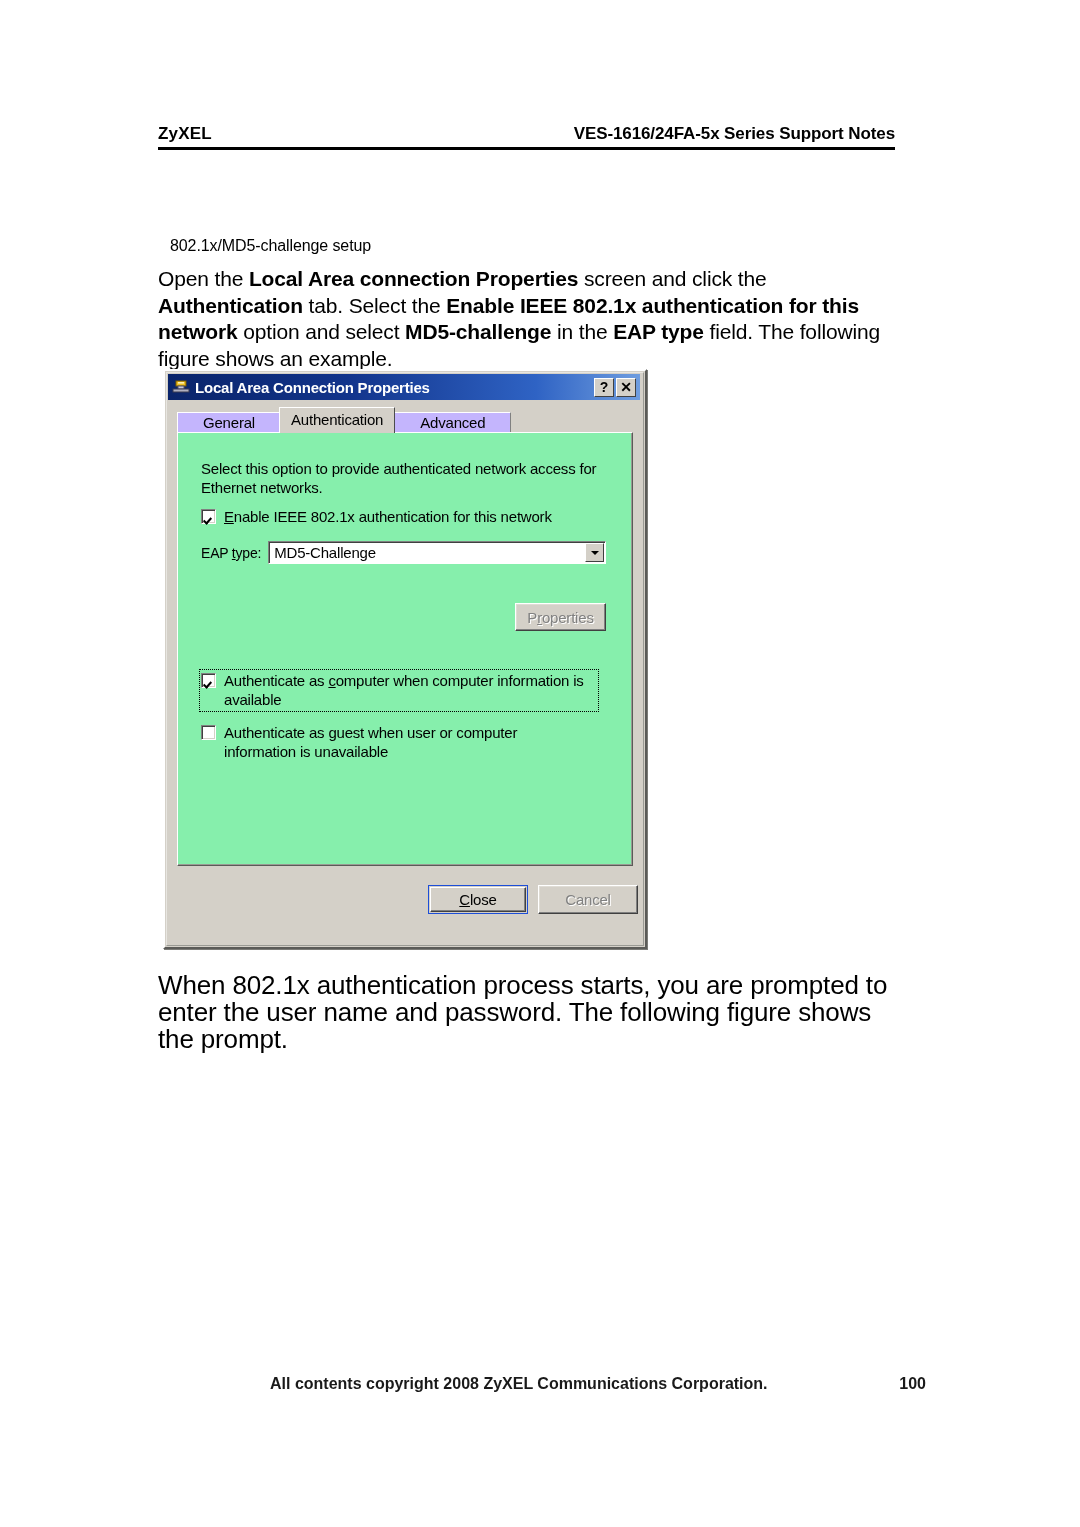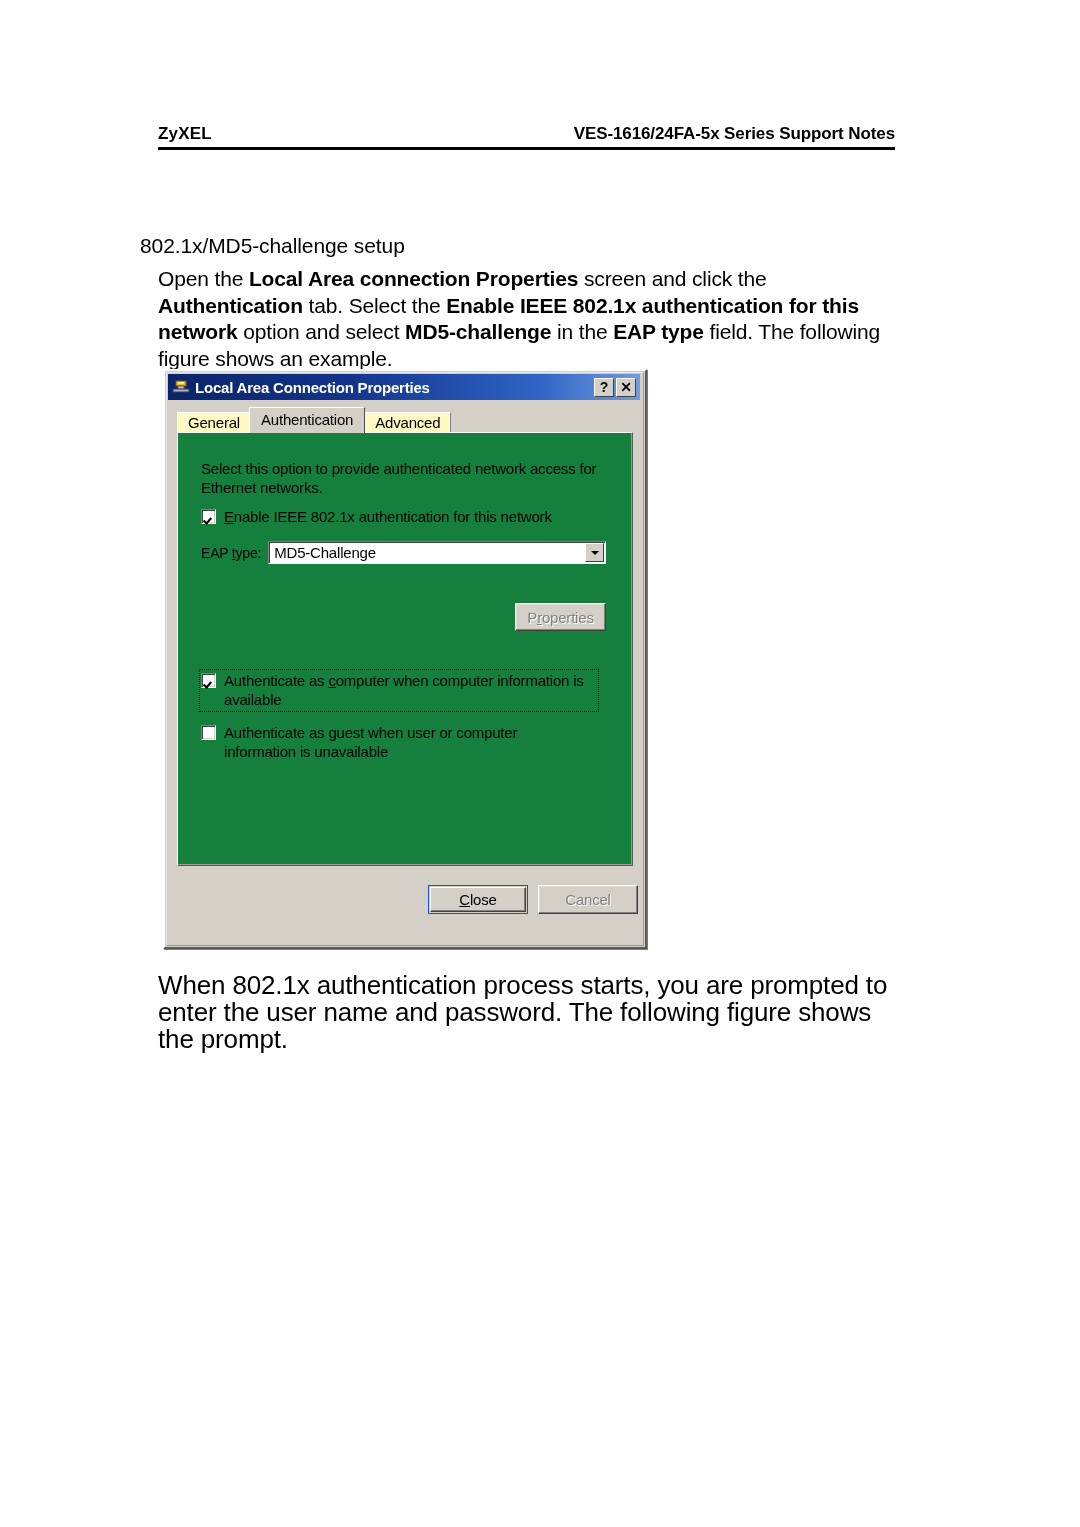--- a/index.html
+++ b/index.html
@@ -45,23 +45,23 @@
   }
   .doc-header .doc-title {
     font-size: 17px;
     font-weight: bold;
     letter-spacing: -0.1px;
   }
 
   
   .section-heading {
     position: absolute;
-    left: 140px;
+    left: 170px;
     top: 233px;
-    font-size: 21px;
+    font-size: 16px;
     line-height: 26px;
     letter-spacing: -0.1px;
   }
   .para-1 {
     position: absolute;
     left: 158px;
     top: 266px;
     width: 752px;
     font-size: 21px;
     line-height: 26.5px;
@@ -174,22 +174,22 @@
     position: absolute;
     left: 12px;
     top: 36px;
     width: 456px;
     height: 26px;
     display: flex;
     align-items: flex-end;
   }
   .tab {
     height: 21px;
-    padding: 0 10px;
-    background: #fef9c3;
+    padding: 0 25px;
+    background: #c4b5fd;
     border-top: 1px solid #ffffff;
     border-left: 1px solid #ffffff;
     border-right: 1px solid #808080;
     border-bottom: none;
     font-size: 15px;
     line-height: 20px;
     color: #000;
     box-sizing: border-box;
     white-space: nowrap;
     position: relative;
@@ -209,21 +209,21 @@
   }
   .tab.first { margin-left: 0; }
 
   
   .tabpage {
     position: absolute;
     left: 12px;
     top: 61px;
     width: 456px;
     height: 434px;
-    background: #15803d;
+    background: #86efac;
     border-top: 1px solid #ffffff;
     border-left: 1px solid #ffffff;
     border-right: 1px solid #5b5b58;
     border-bottom: 1px solid #5b5b58;
     box-sizing: border-box;
     z-index: 1;
   }
   .tabpage-inner {
     position: absolute;
     left: 0; top: 0; right: 0; bottom: 0;
@@ -495,14 +495,18 @@
         <span><u>C</u>lose</span>
       </span>
     </div>
     <div class="btn disabled" id="btn-cancel">
       <span>Cancel</span>
     </div>
   </div>
 
   <div class="para-2">When 802.1x authentication process starts, you are prompted to enter the user name and password. The following figure shows the prompt.</div>
 
+  <div class="doc-footer">
+    <span>All contents copyright 2008 ZyXEL Communications Corporation.</span>
+    <span class="page-num">100</span>
+  </div>
 
 </div>
 
 </body></html>

